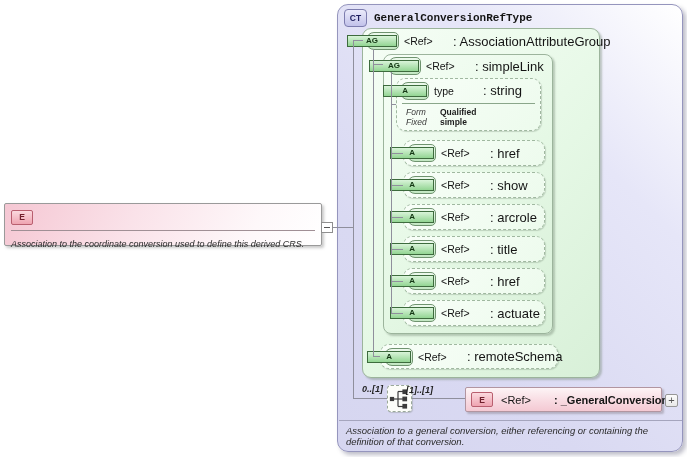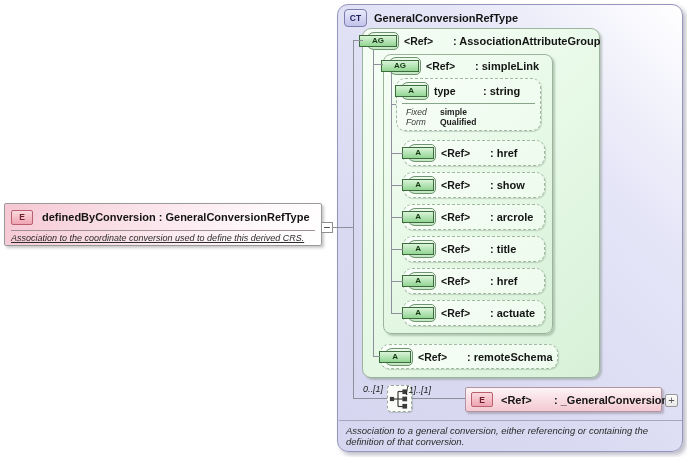--- a/index.html
+++ b/index.html
@@ -21,35 +21,35 @@
           box-shadow:1px 1px 1px rgba(110,130,110,.3);}
   .e-ref-box{left:465px;top:387px;width:197px;height:25px;border:1px solid #b295a0;border-radius:2px;
           background:linear-gradient(180deg,#fdf4f6 0%,#f8d9e0 60%,#f4c9d3 100%);
           box-shadow:2px 2px 2px rgba(120,110,120,.4);}
   
   .capsule{height:16px;border:1px solid #6f936f;border-radius:8px 5px 5px 8px;
            background:linear-gradient(180deg,#eefaee,#c2e7c2);
            display:flex;align-items:center;justify-content:flex-end;padding:0 1px;flex:none;}
   .capsule .letter{border:1px solid #3d6b3d;border-radius:0;
            background:linear-gradient(180deg,#d9f4d9,#93d593);
-           font-size:8px;font-weight:bold;color:#143814;line-height:10px;padding:0 12px;}
+           font-size:8px;font-weight:bold;color:#143814;line-height:10px;padding:0 18px;}
   .cap-a{width:25px;}  .cap-ag{width:29px;}
   .ct-badge{width:21px;height:16px;border:1px solid #7c7cae;border-radius:4px;flex:none;
            background:linear-gradient(180deg,#eaeafa,#c2c2ea);color:#1f1f5e;
            font-size:8.5px;font-weight:bold;display:flex;align-items:center;justify-content:center;}
   .e-badge{width:20px;height:13px;border:1px solid #b95f6f;border-radius:2px;flex:none;
            background:linear-gradient(180deg,#fbd9de,#efa4b1);color:#70202c;
            font-size:8.5px;font-weight:bold;display:flex;align-items:center;justify-content:center;}
   
   .row{display:flex;align-items:center;gap:5px;white-space:nowrap;}
-  .bname{font-weight:bold;font-size:11px;color:#141414;}
+  .bname{font-weight:normal;font-size:13px;color:#141414;}
   .btitle{font-weight:bold;font-size:11px;color:#141414;}
-  .ref{font-weight:bold;font-size:10.5px;color:#141414;width:44px;flex:none;}
+  .ref{font-weight:normal;font-size:10.5px;color:#141414;width:44px;flex:none;}
   .anno{font-style:italic;font-size:9px;color:#2b2b2b;line-height:11px;}
-  .card{font-style:italic;font-weight:normal;font-size:9px;color:#222;}
+  .card{font-style:italic;font-weight:bold;font-size:9px;color:#222;}
   .facet-row{display:flex;gap:4px;padding:0 9px;align-items:baseline;}
   .facet-k{font-style:italic;font-size:8.5px;color:#3a3a3a;width:30px;flex:none;line-height:10px;}
   .facet-v{font-weight:bold;font-size:8.5px;color:#1c1c1c;line-height:10px;}
   .type-divider{height:1px;background:#8aa68a;margin:1px 5px 3px 5px;}
   .el-divider{position:absolute;left:6px;right:6px;top:26px;height:1px;background:#a08f95;}
   
   .line{position:absolute;background:#8f8f9c;}
   
   .toggle{left:321px;top:222px;width:12px;height:11px;border:1px solid #8f8f8f;background:#ffffff;
           display:flex;align-items:center;justify-content:center;}
@@ -64,21 +64,21 @@
 </style>
 </head>
 <body>
 
 <div id="canvas">
 
   <div class="abs ct-box"></div>
 
   <div class="abs row" style="left:344px;top:9px;">
     <span class="ct-badge">CT</span>
-    <span class="btitle" style="margin-left:2px;">GeneralConversionRefType</span>
+    <span class="btitle" style="margin-left:2px;font-family:Liberation Mono, monospace;">GeneralConversionRefType</span>
   </div>
 
   <div class="abs green-solid" style="left:362px;top:28px;width:238px;height:350px;"></div>
   <div class="abs row" style="left:366px;top:32px;">
     <span class="capsule cap-ag">
         <span class="letter">AG</span>
       </span>
     <span class="ref">&lt;Ref&gt;</span>
     <span class="bname">: AssociationAttributeGroup</span>
   </div>
@@ -95,26 +95,26 @@
   <div class="abs green-dashed" style="left:396px;top:78px;width:145px;height:53px;">
     <div class="row" style="padding:2px 3px;height:19px;">
       <span class="capsule cap-a">
           <span class="letter">A</span>
         </span>
       <span class="ref">type</span>
       <span class="bname">: string</span>
     </div>
     <div class="type-divider"></div>
     <div class="facet-row">
+      <span class="facet-k">Form</span>
+      <span class="facet-v">Qualified</span>
+    </div>
+    <div class="facet-row">
       <span class="facet-k">Fixed</span>
       <span class="facet-v">simple</span>
-    </div>
-    <div class="facet-row">
-      <span class="facet-k">Form</span>
-      <span class="facet-v">Qualified</span>
     </div>
   </div>
 
   <div class="abs green-dashed row" style="left:403px;top:140px;width:142px;height:26px;padding-left:3px;">
     <span class="capsule cap-a">
         <span class="letter">A</span>
       </span>
     <span class="ref">&lt;Ref&gt;</span>
     <span class="bname">: href</span>
   </div>
@@ -186,24 +186,23 @@
     <span class="btitle">: _GeneralConversion</span>
   </div>
   <div class="abs plus-box">+</div>
 
   <div class="line" style="left:339px;top:420px;width:343px;height:1px;background:#a5a5bd;"></div>
   <div class="abs anno" style="left:346px;top:425px;width:332px;font-size:9.5px;">Association to a general conversion, either referencing or containing the definition of that conversion.</div>
 
   <div class="abs el-box">
     <div class="row" style="padding:5px 6px;height:16px;">
       <span class="e-badge">E</span>
-      <span class="btitle" style="margin-left:4px;">definedByConversion : GeneralConversionRefType</span>
     </div>
     <div class="el-divider"></div>
-    <div class="anno" style="padding:3px 6px 0 6px;text-decoration:underline;">Association to the coordinate conversion used to define this derived CRS.</div>
+    <div class="anno" style="padding:9px 6px 0 6px;">Association to the coordinate conversion used to define this derived CRS.</div>
   </div>
   <div class="abs toggle">
       <span class="dash"></span>
     </div>
 
   <div class="line" style="left:333px;top:227px;width:20px;height:1px;"></div>
   <div class="line" style="left:353px;top:40px;width:1px;height:358px;"></div>
   <div class="line" style="left:353px;top:40px;width:10px;height:1px;"></div>
   <div class="line" style="left:353px;top:398px;width:34px;height:1px;"></div>
   <div class="line" style="left:373px;top:49px;width:1px;height:308px;"></div>

